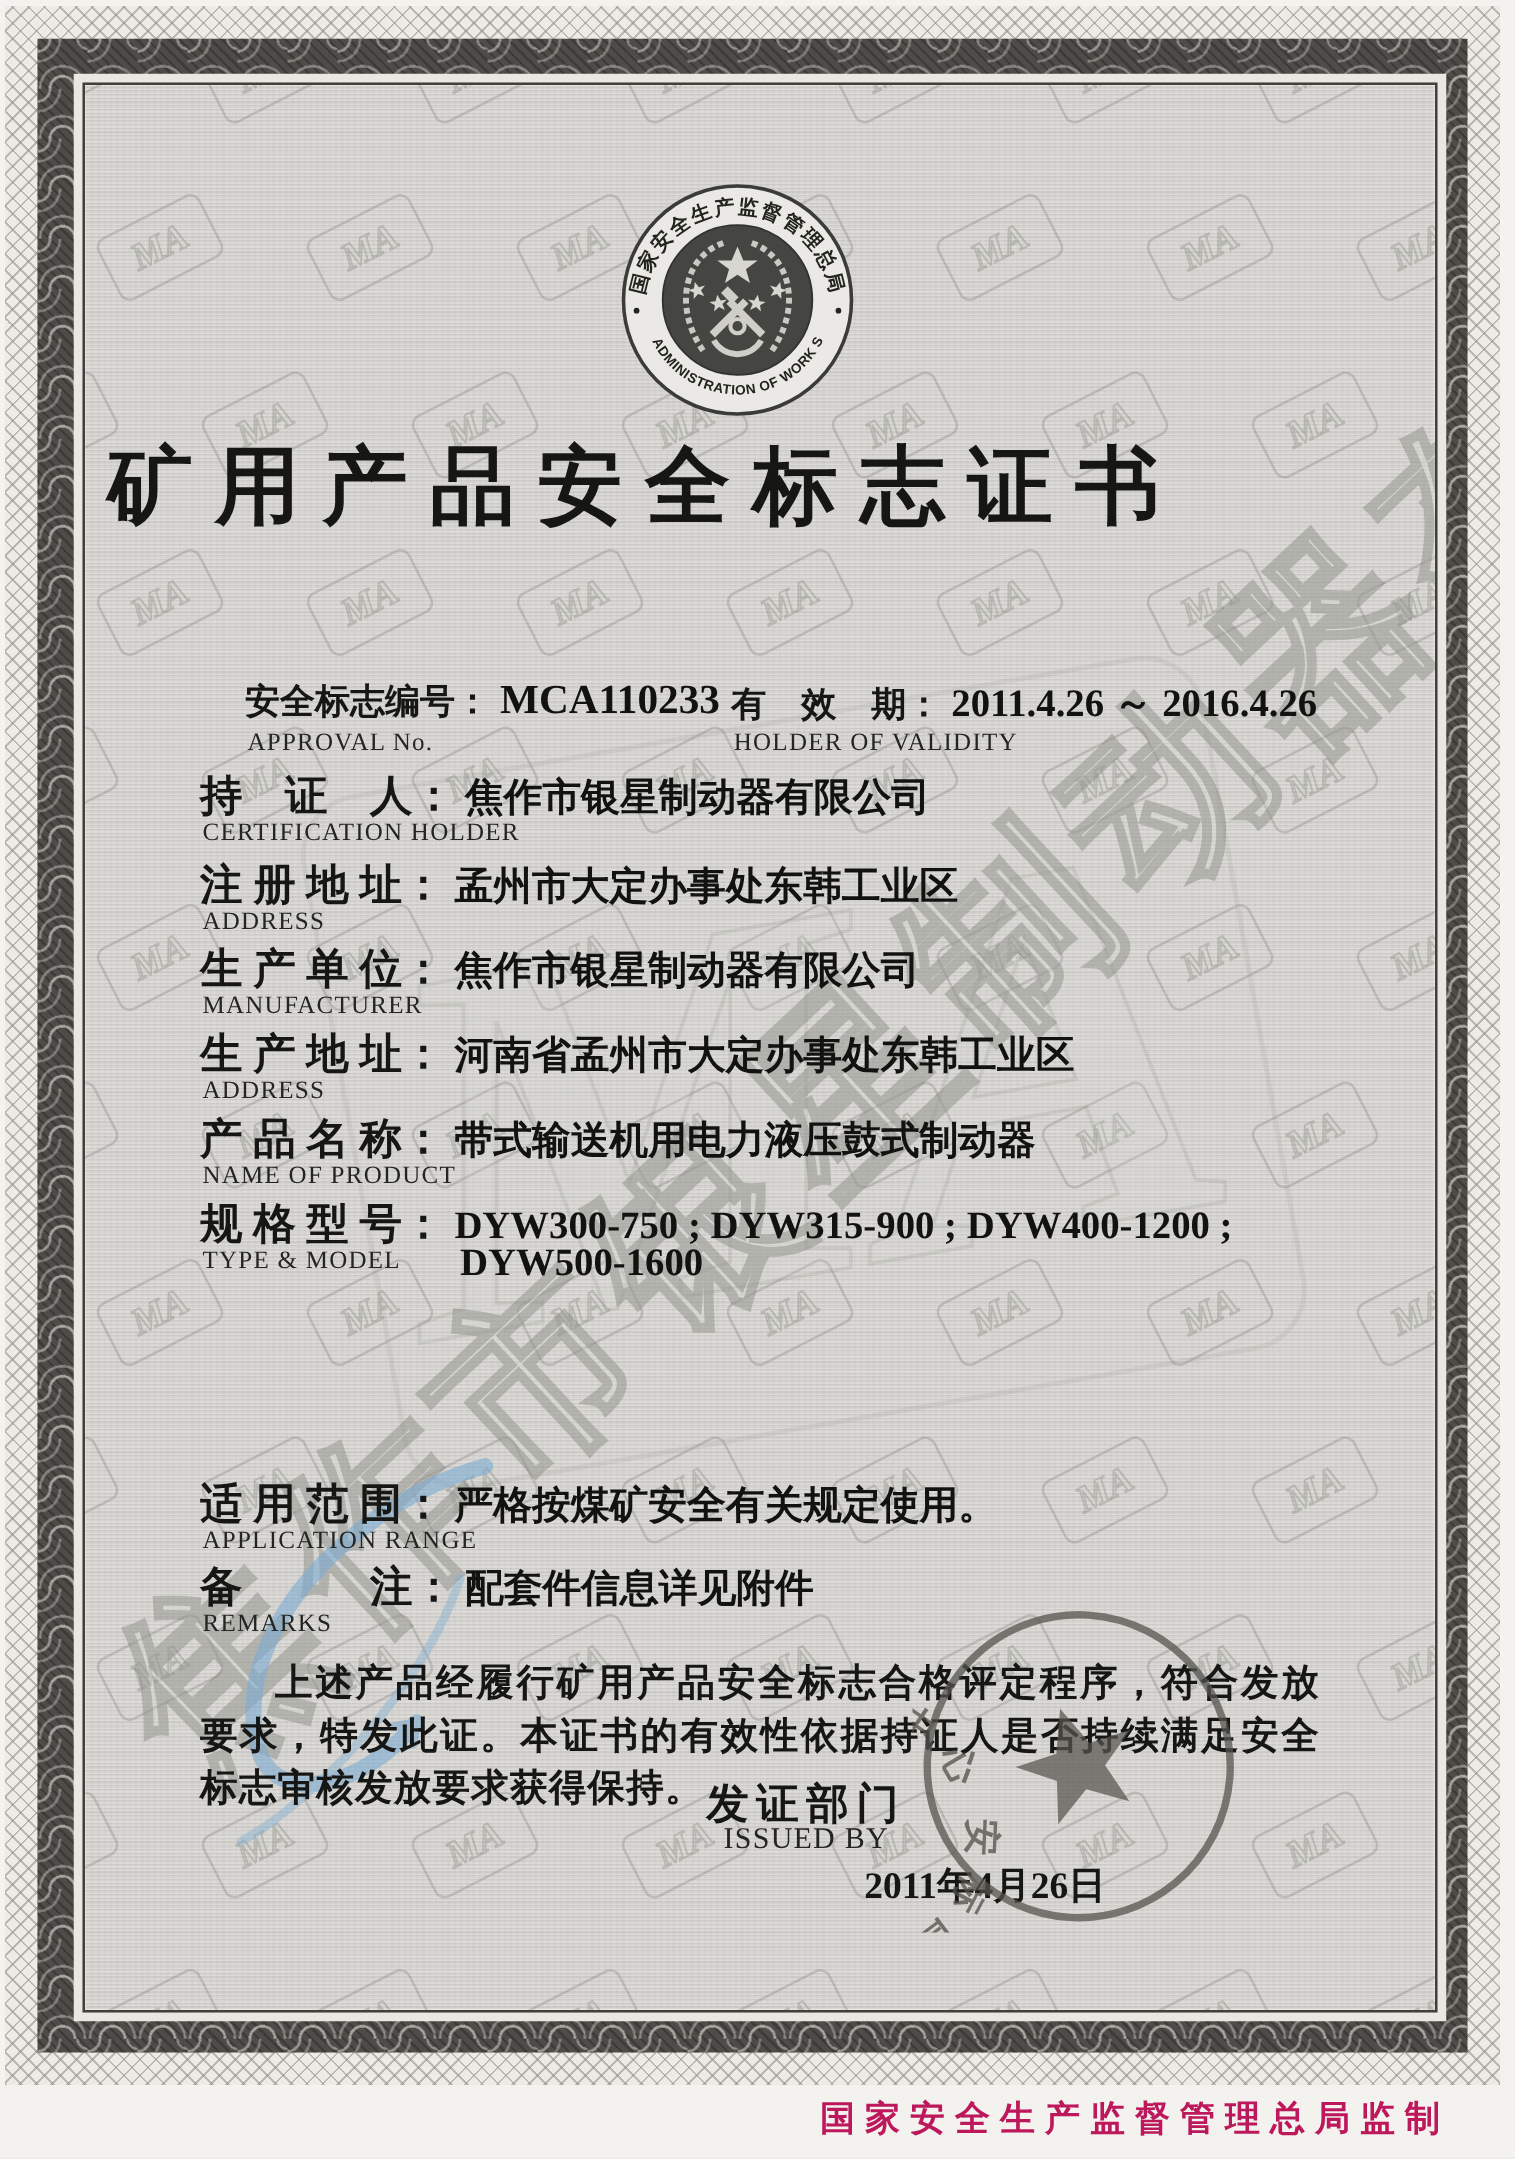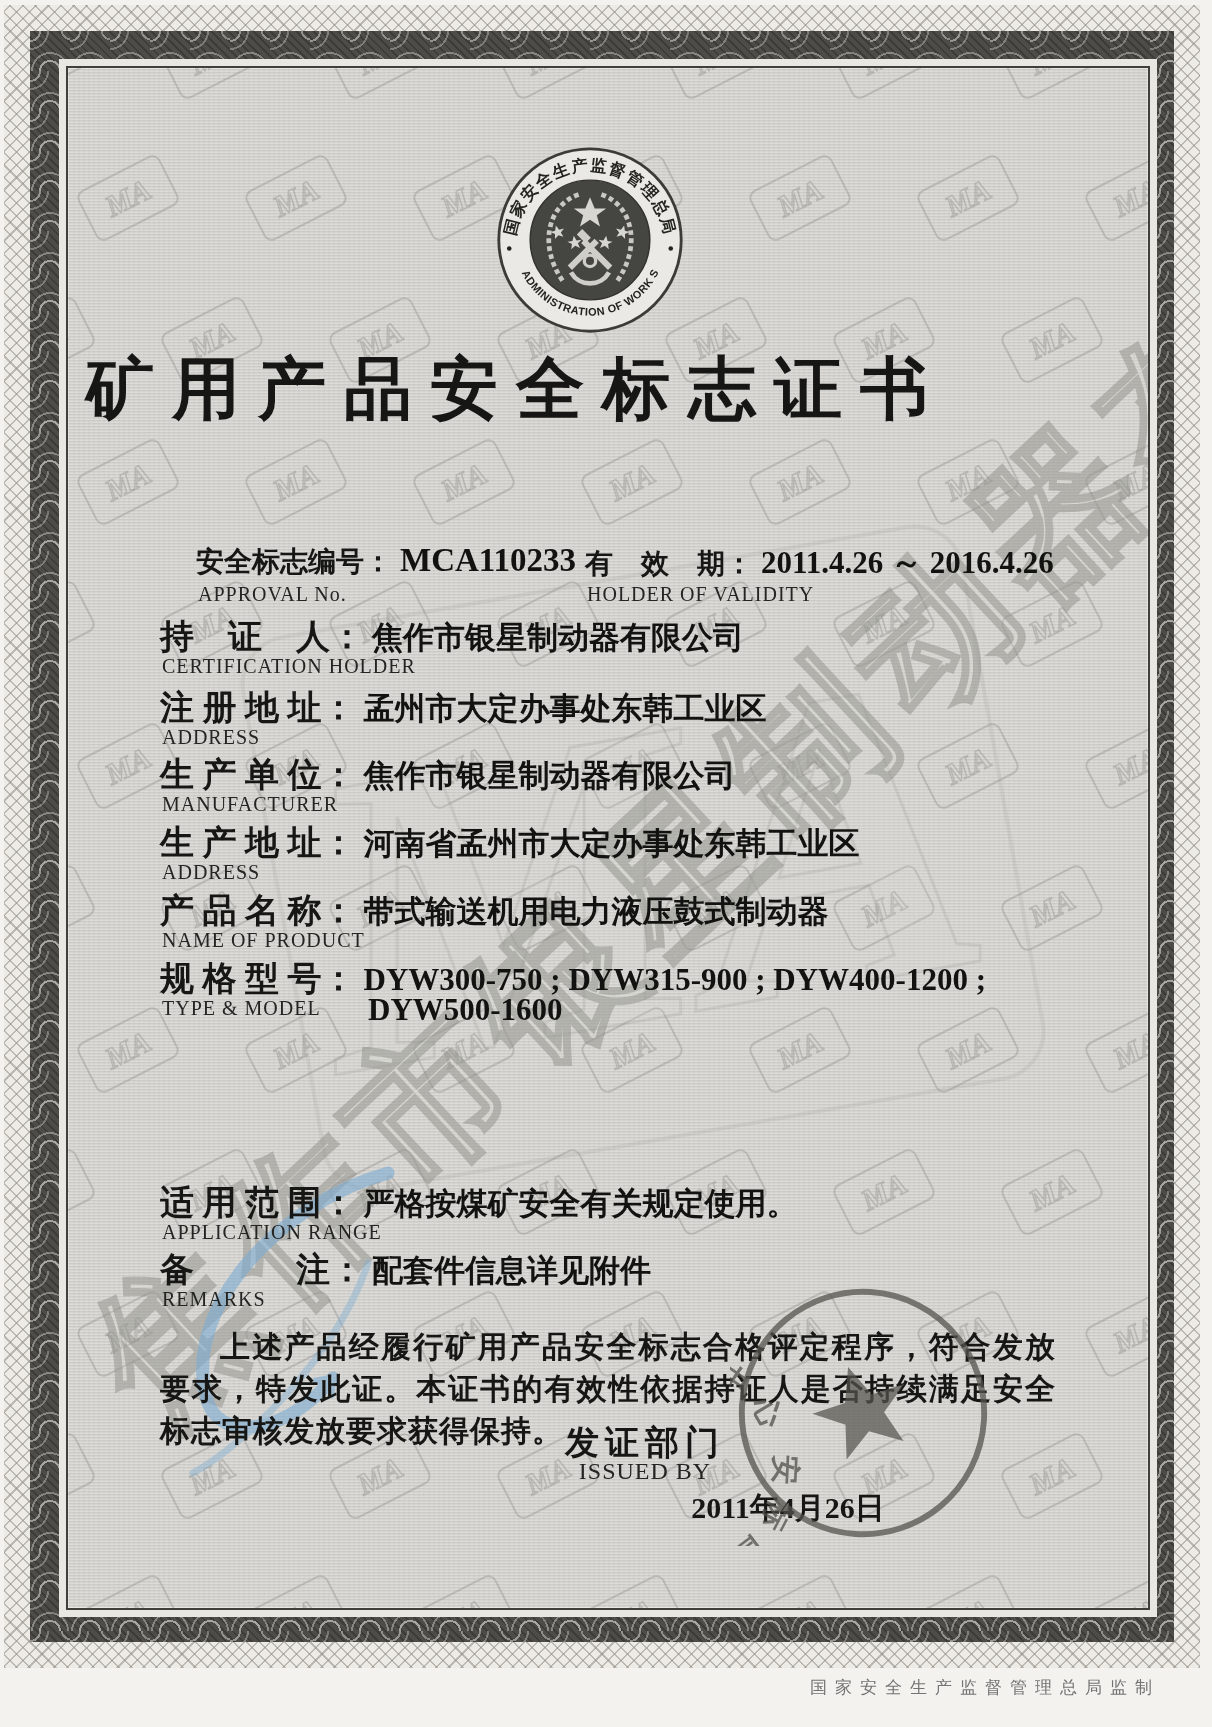--- a/index.html
+++ b/index.html
@@ -85,21 +85,21 @@
   .issued-zh{position:absolute;left:427px;top:1352px;width:300px;text-align:center;
     font-size:34px;font-weight:bold;letter-spacing:6px;color:#161614;}
   .issued-en{position:absolute;left:427px;top:1390px;width:300px;text-align:center;
     font-size:24px;letter-spacing:1px;color:#242422;}
   .issue-date{position:absolute;left:560px;top:1420px;width:320px;text-align:center;
     font-size:30px;font-weight:bold;color:#161614;}
   .seal{position:absolute;left:662px;top:1212px;width:266px;height:266px;opacity:.88;}
   
   .footer-note{
     position:absolute;right:52px;top:1676px;
-    font-size:17px;font-weight:normal;letter-spacing:8px;color:#737373;
+    font-size:28px;font-weight:bold;letter-spacing:8px;color:#be185d;
   }
 </style>
 </head>
 <body>
 
 <div class="frame-lattice"></div>
 <div class="frame-dark"></div>
 
 <div class="paper">
 

